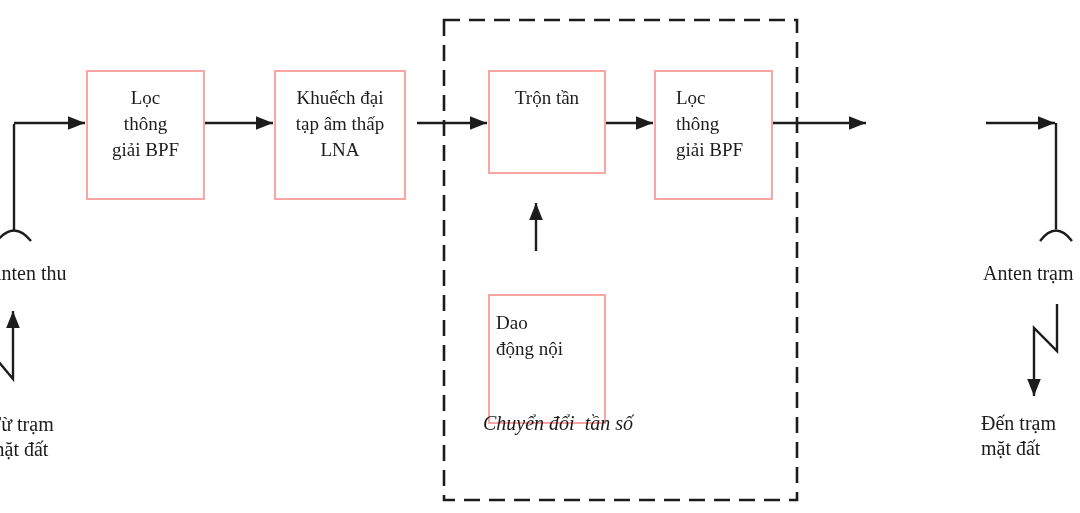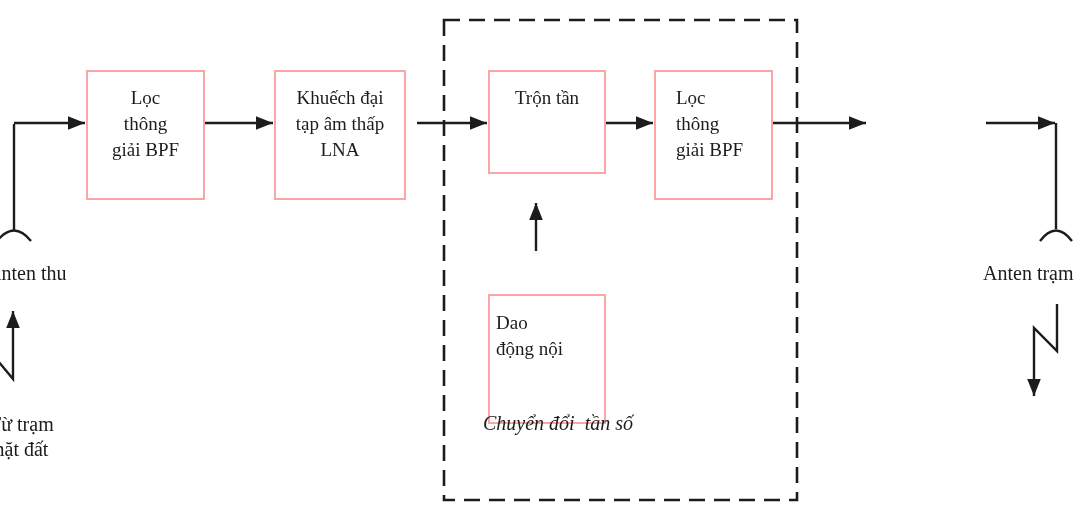--- a/index.html
+++ b/index.html
@@ -119,14 +119,16 @@
 
   <div id="label-freq-group">Chuyển đổi  tần số</div>
 
   <div class="side-label" id="label-rx-antenna">Anten thu</div>
 
   <div class="side-label" id="label-tx-antenna">Anten trạm</div>
 
   <div class="side-label" id="label-from-ground">Từ trạm
 mặt đất</div>
 
+  <div class="side-label" id="label-to-ground">Đến trạm
+mặt đất</div>
 
 </div>
 
 </body></html>

